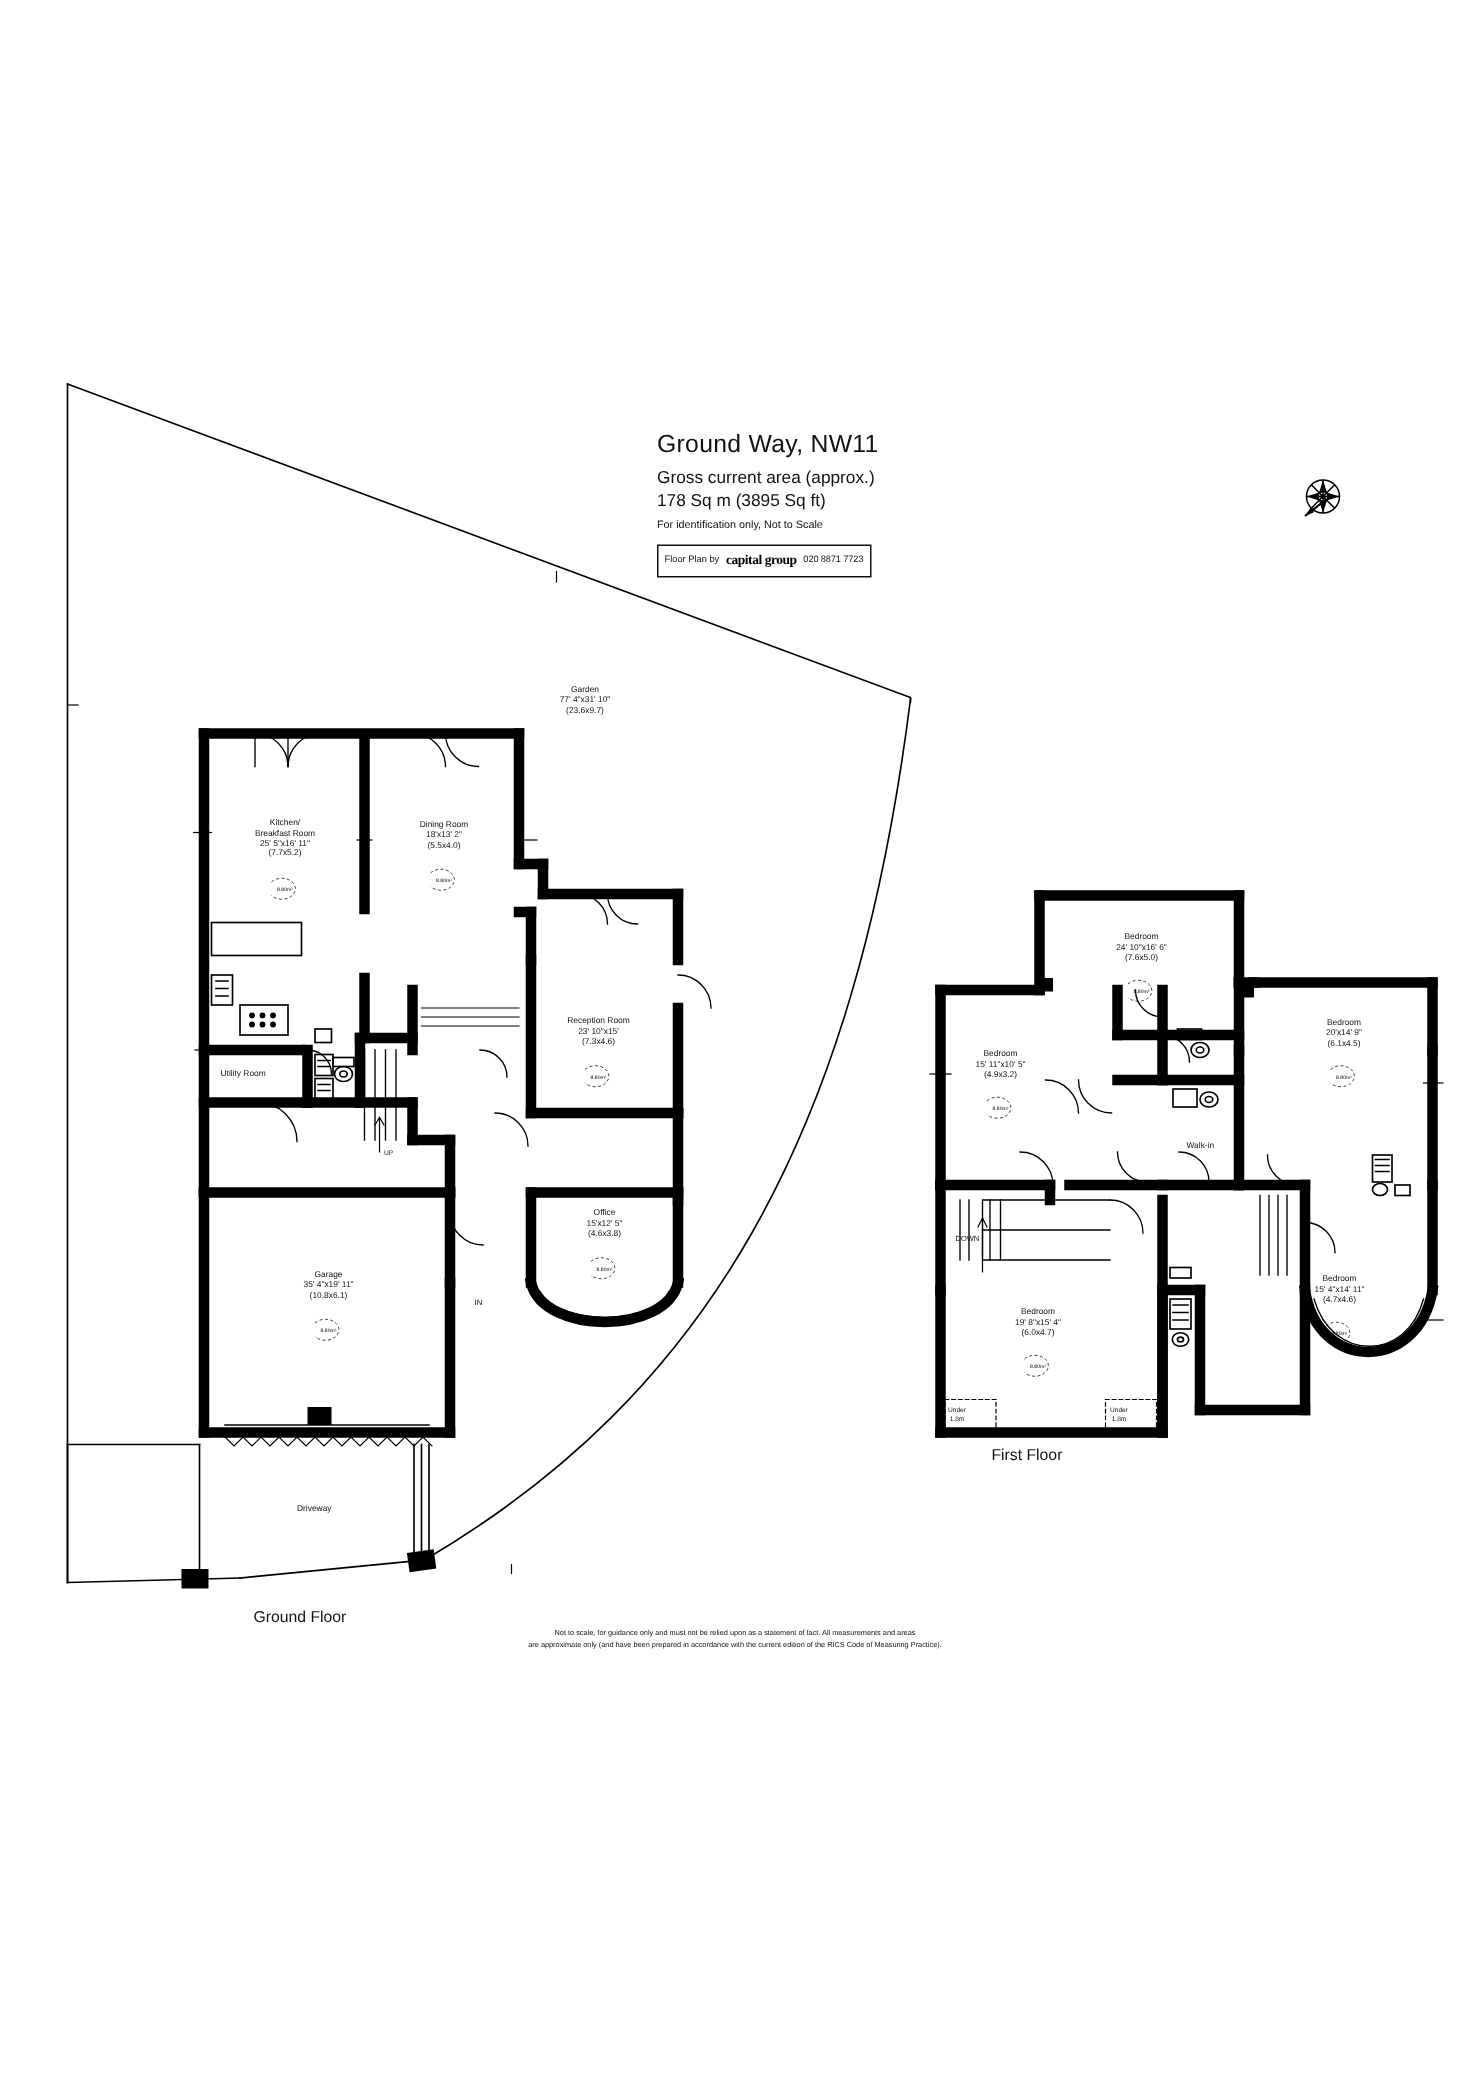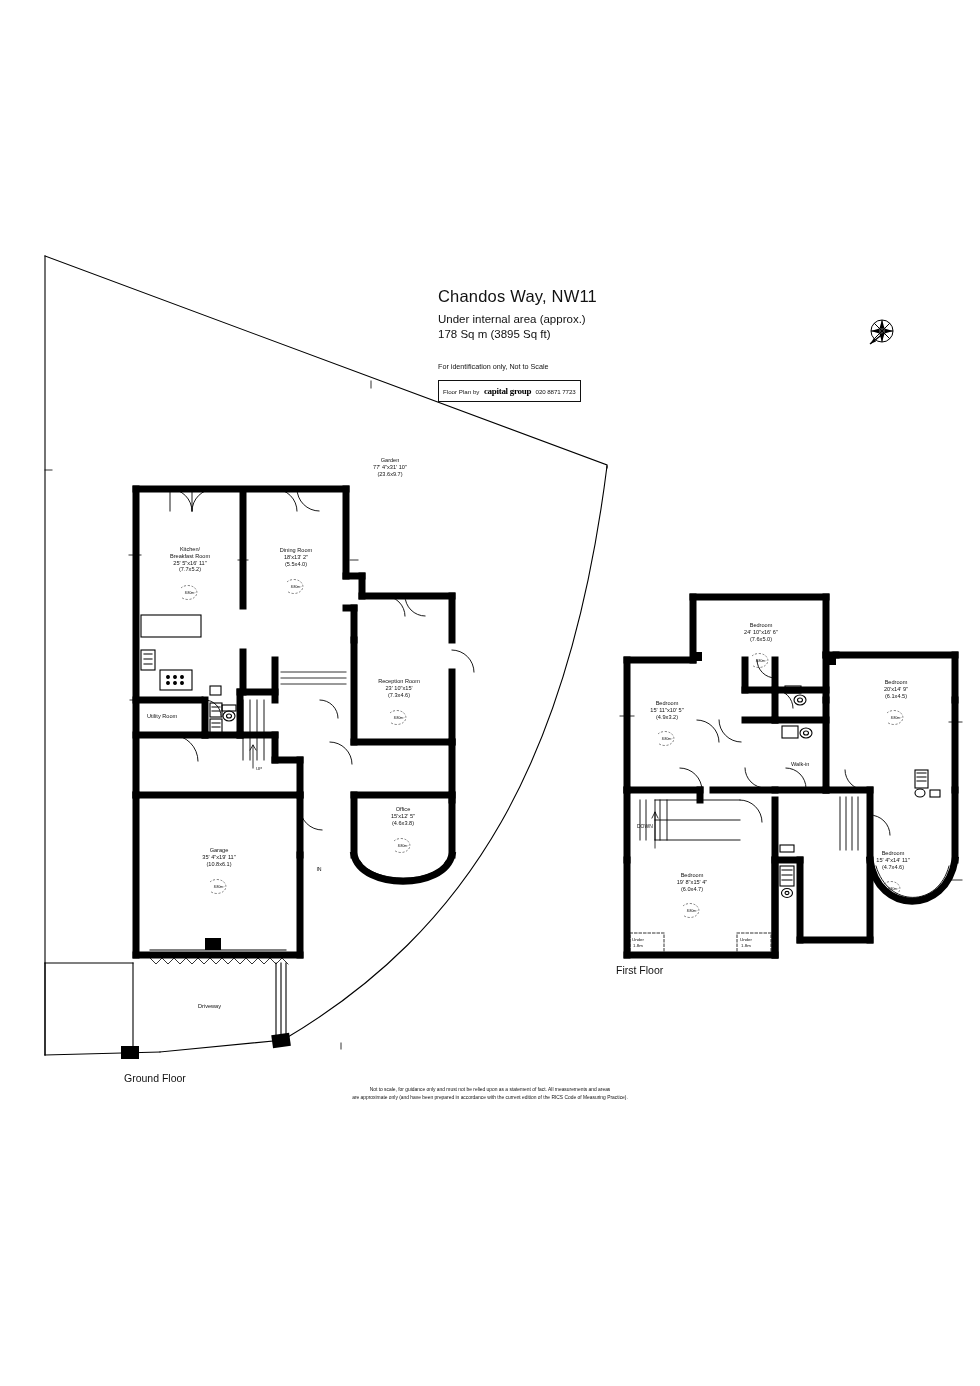--- a/index.html
+++ b/index.html
@@ -9,37 +9,37 @@
     color:#111;
   }
   .canvas{position:absolute;inset:0;}
   svg.plan{position:absolute;left:0;top:0;width:980px;height:1386px;}
 
   
   .titleblock{position:absolute;left:438px;top:286px;width:300px;}
   .title{font-size:16.5px;letter-spacing:.2px;color:#111;line-height:1.25;}
   .sub1{font-size:11.5px;margin-top:5px;line-height:1.35;color:#111;}
   .sub2{font-size:11.5px;line-height:1.35;color:#111;}
-  .sub3{font-size:7.2px;margin-top:19px;color:#111;}
+  .sub3{font-size:7.2px;margin-top:2px;color:#111;}
   .logobox{
     margin-top:9px;display:inline-block;border:1px solid #111;
     padding:2px 4px 2px 4px;white-space:nowrap;line-height:1;
   }
   .logo-pre{font-size:6.2px;vertical-align:middle;color:#111;}
   .logo-main{font-size:9px;font-weight:bold;vertical-align:middle;letter-spacing:-.3px;color:#000;font-family:Liberation Serif, serif;}
   .logo-tel{font-size:6.2px;vertical-align:middle;color:#111;letter-spacing:-.1px;}
 
   
   .rlabel{position:absolute;text-align:center;line-height:1.22;color:#111;
           transform:translateX(-50%);white-space:nowrap;}
   .rlabel .nm{font-size:5.6px;}
   .rlabel .d1{font-size:5.6px;}
   .rlabel .d2{font-size:5.6px;}
   .plain{position:absolute;font-size:5.6px;color:#111;white-space:nowrap;}
-  .floorname{position:absolute;font-size:10.5px;color:#111;white-space:nowrap;}
+  .floorname{position:absolute;font-size:10.5px;color:#111;white-space:nowrap;margin-left:45px;}
   .tinyu{position:absolute;font-size:4.4px;color:#111;text-align:center;line-height:1.25;white-space:nowrap;}
   .inlabel{position:absolute;font-size:5.2px;color:#111;text-align:center;transform:translateX(-50%);}
 
   
   .stamp{position:absolute;width:26px;height:17px;transform:translateX(-50%);}
   .stamp svg{display:block;}
 
   .footer{position:absolute;left:0;top:1086px;width:980px;text-align:center;
           font-size:4.9px;line-height:1.55;color:#111;}
 
@@ -307,22 +307,22 @@
       <g stroke="#000" stroke-width="0.8">
         <path d="M620 716 L634 716"></path>
         <path d="M949 722 L962 722"></path>
         <path d="M949 880 L962 880"></path>
         <path d="M130 700 L143 700"></path>
       </g>
     </g>
   </svg>
 
   <div class="titleblock">
-    <div class="title">Chandos Way, NW11</div>
-    <div class="sub1">Under internal area (approx.)</div>
+    <div class="title">Ground Way, NW11</div>
+    <div class="sub1">Gross current area (approx.)</div>
     <div class="sub2">178 Sq m (3895 Sq ft)</div>
     <div class="sub3">For identification only, Not to Scale</div>
     <div class="logobox">
       <span class="logo-pre">Floor Plan by</span>
       <span class="logo-main">capital group</span>
       <span class="logo-tel">020 8871 7723</span>
     </div>
   </div>
 
   <div class="compass">

